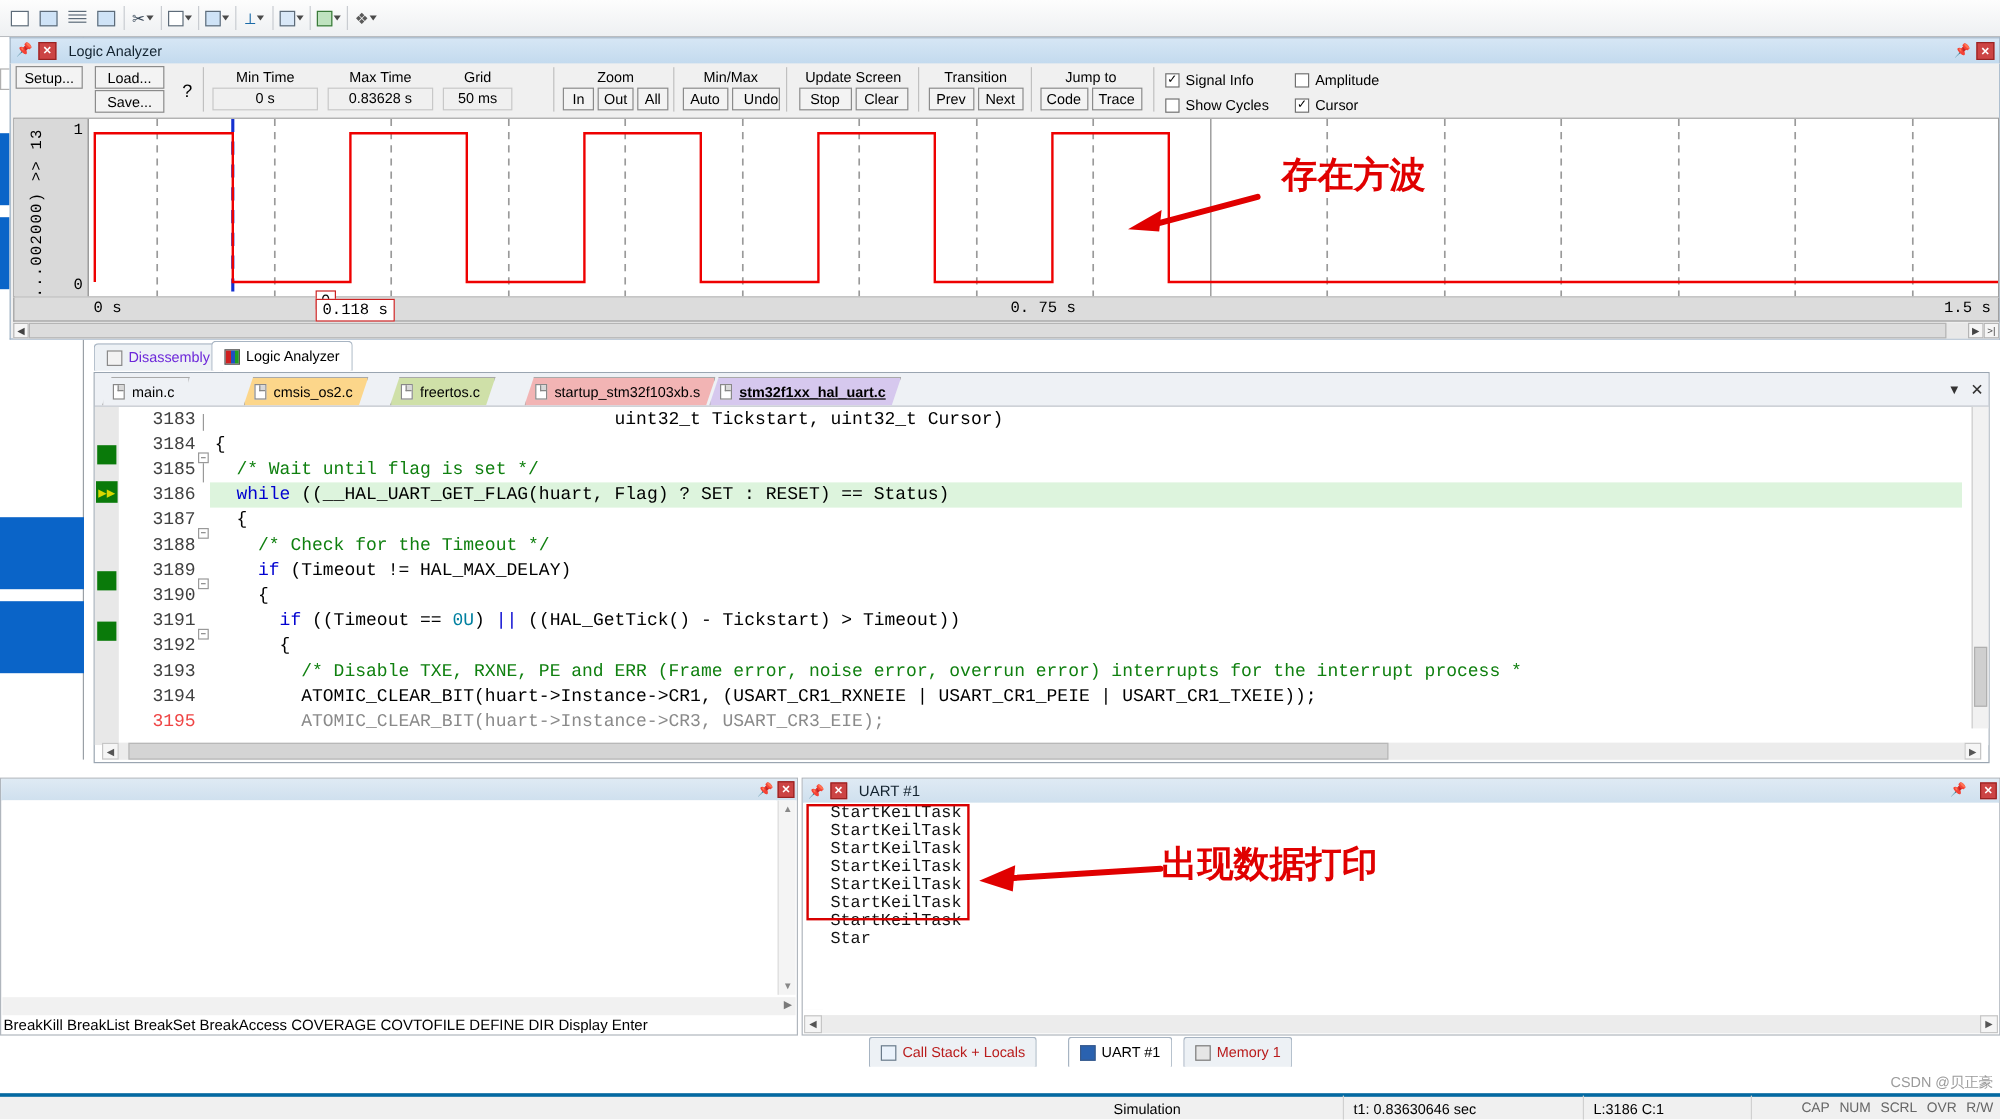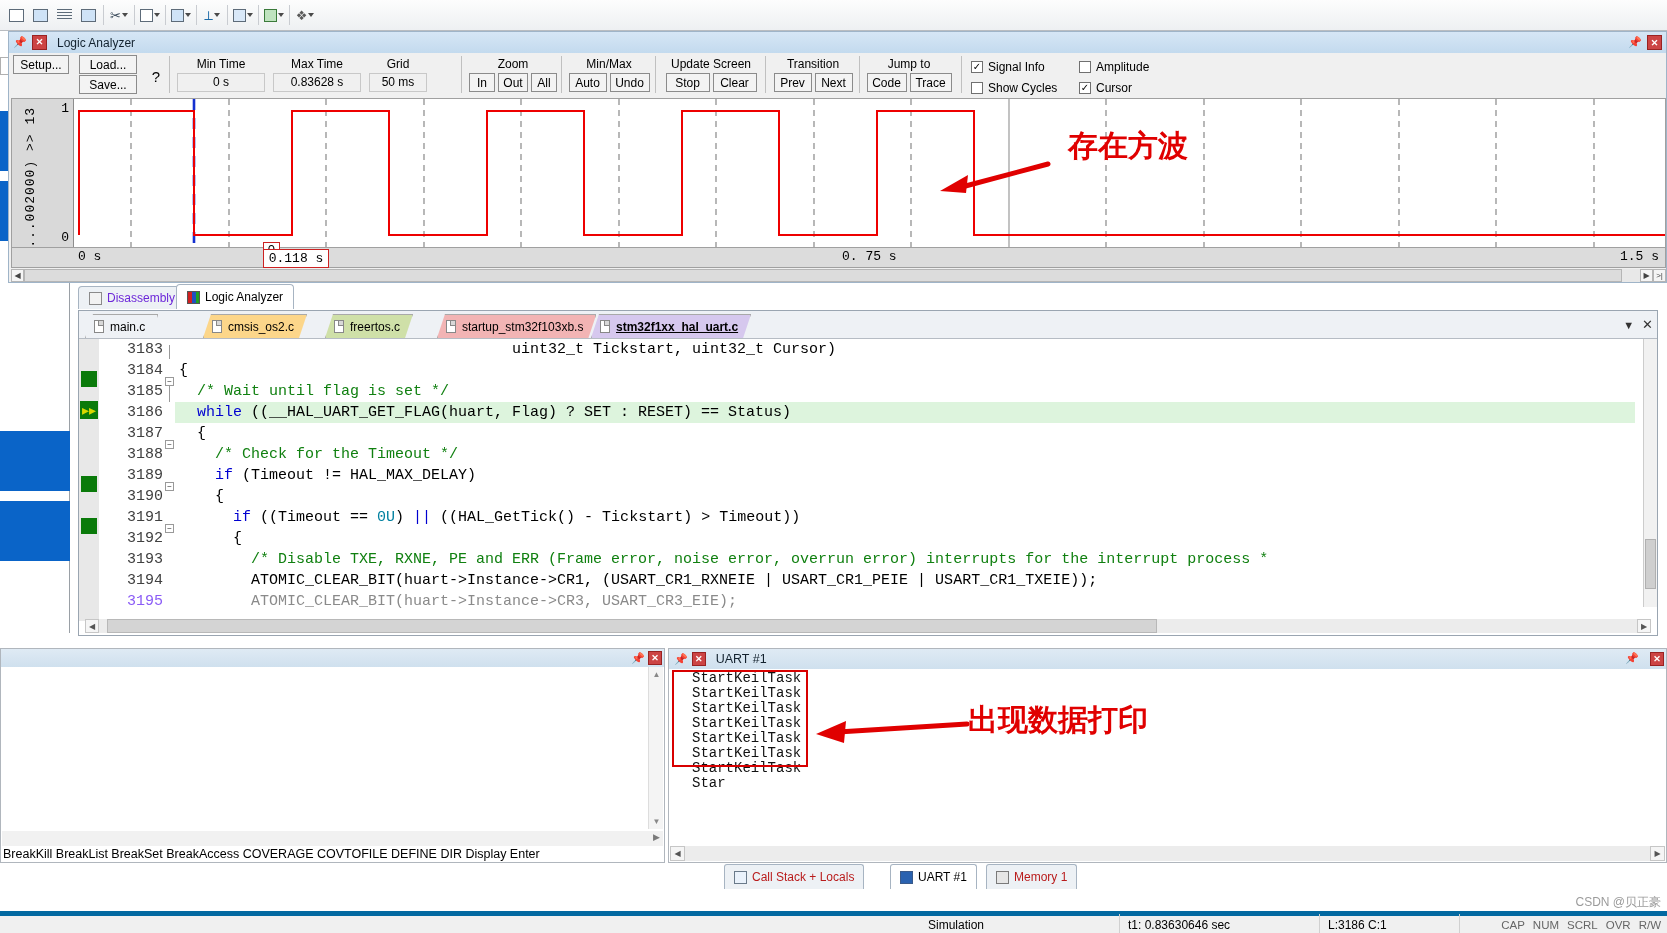--- a/index.html
+++ b/index.html
@@ -204,21 +204,21 @@
   .uart-hs .arrow { width:15px;height:15px;border:1px solid #c6c6c6;background:#f5f5f5; display:flex;align-items:center;justify-content:center;font-size:8px;color:#555;}
   .uart-hs .track { flex:1; height:15px; background:#ececec;}
 
   
   .btabs { position:absolute; left:668px; top:863px; width:999px; height:27px;}
   .btab { position:absolute; top:1px; height:25px; display:flex; align-items:center; gap:5px; padding:0 9px; font-size:12px; border:1px solid #a7b4c2; border-bottom:none; border-radius:3px 3px 0 0;}
   .btab.inactive { background:#edf1f5; color:#b91c1c;}
   .btab.active { background:#fff; color:#000; font-weight:normal;}
 
   
-  .statusbar { position:absolute; left:0; bottom:0; width:1667px; height:22px; background:#f0f0f0; border-top:5px solid #0369a1; display:flex; align-items:center; font-size:12px;}
+  .statusbar { position:absolute; left:0; bottom:0; width:1667px; height:22px; background:#f0f0f0; border-top:3px solid #0369a1; display:flex; align-items:center; font-size:12px;}
   .st-cell { height:22px; display:flex; align-items:center; padding:0 8px; border-right:1px solid #d0d0d0;}
   .st-flags { margin-left:auto; display:flex; gap:8px; padding-right:6px; color:#666; font-size:11.5px;}
   .watermark { position:absolute; right:6px; bottom:22px; font-size:12px; color:#9b9b9b;}
 
   .cmdbar { position:absolute; left:0; top:838px; width:665px; height:22px; }
 </style>
 </head>
 <body>
 
 <div id="app">
@@ -349,21 +349,21 @@
             <button class="btn" style="width:26px;padding:0;">All</button>
           </div>
         </div>
 
         <div class="vsep" style="left:552px;"></div>
 
         <div class="grp" style="left:558px;width:84px;">
           <div class="lbl">Min/Max</div>
           <div class="row">
             <button class="btn" style="width:38px;padding:0;">Auto</button>
-            <button class="btn" style="width:40px;padding:0;">Undo</button>
+            <button class="btn" style="width:40px;padding:0;text-align:right;">Undo</button>
           </div>
         </div>
 
         <div class="vsep" style="left:646px;"></div>
 
         <div class="grp" style="left:552px;width:0;"></div>
 
         <div class="grp" style="left:652px;width:100px;">
           <div class="lbl">Update Screen</div>
           <div class="row">
@@ -548,21 +548,21 @@
       <div class="lnum" style="top:42px;">3185</div>
       <div class="lnum" style="top:63px;">3186</div>
       <div class="lnum" style="top:84px;">3187</div>
       <div class="lnum" style="top:105px;">3188</div>
       <div class="lnum" style="top:126px;">3189</div>
       <div class="lnum" style="top:147px;">3190</div>
       <div class="lnum" style="top:168px;">3191</div>
       <div class="lnum" style="top:189px;">3192</div>
       <div class="lnum" style="top:210px;">3193</div>
       <div class="lnum" style="top:231px;">3194</div>
-      <div class="lnum" style="top:252px;color:#8b5cf6;">3195</div>
+      <div class="lnum" style="top:252px;color:#ef4444;">3195</div>
 
       <div class="codetxt" style="top:0px;left:100px;">                                     uint32_t Tickstart, uint32_t Cursor)</div>
       <div class="codetxt" style="top:21px;left:100px;">{</div>
       <div class="codetxt c" style="top:42px;left:100px;">  /* Wait until flag is set */</div>
       <div class="codetxt" style="top:63px;left:100px;"><span class="k">  while</span><span class="p"> ((__HAL_UART_GET_FLAG(huart, Flag) ? SET : RESET) == Status)</span></div>
       <div class="codetxt" style="top:84px;left:100px;">  {</div>
       <div class="codetxt c" style="top:105px;left:100px;">    /* Check for the Timeout */</div>
       <div class="codetxt" style="top:126px;left:100px;"><span class="k">    if</span><span class="p"> (Timeout != HAL_MAX_DELAY)</span></div>
       <div class="codetxt" style="top:147px;left:100px;">    {</div>
       <div class="codetxt" style="top:168px;left:100px;"><span class="k">      if</span><span class="p"> ((Timeout == </span><span class="n">0U</span><span class="p">) </span><span class="k">||</span><span class="p"> ((HAL_GetTick() - Tickstart) &gt; Timeout))</span></div>

